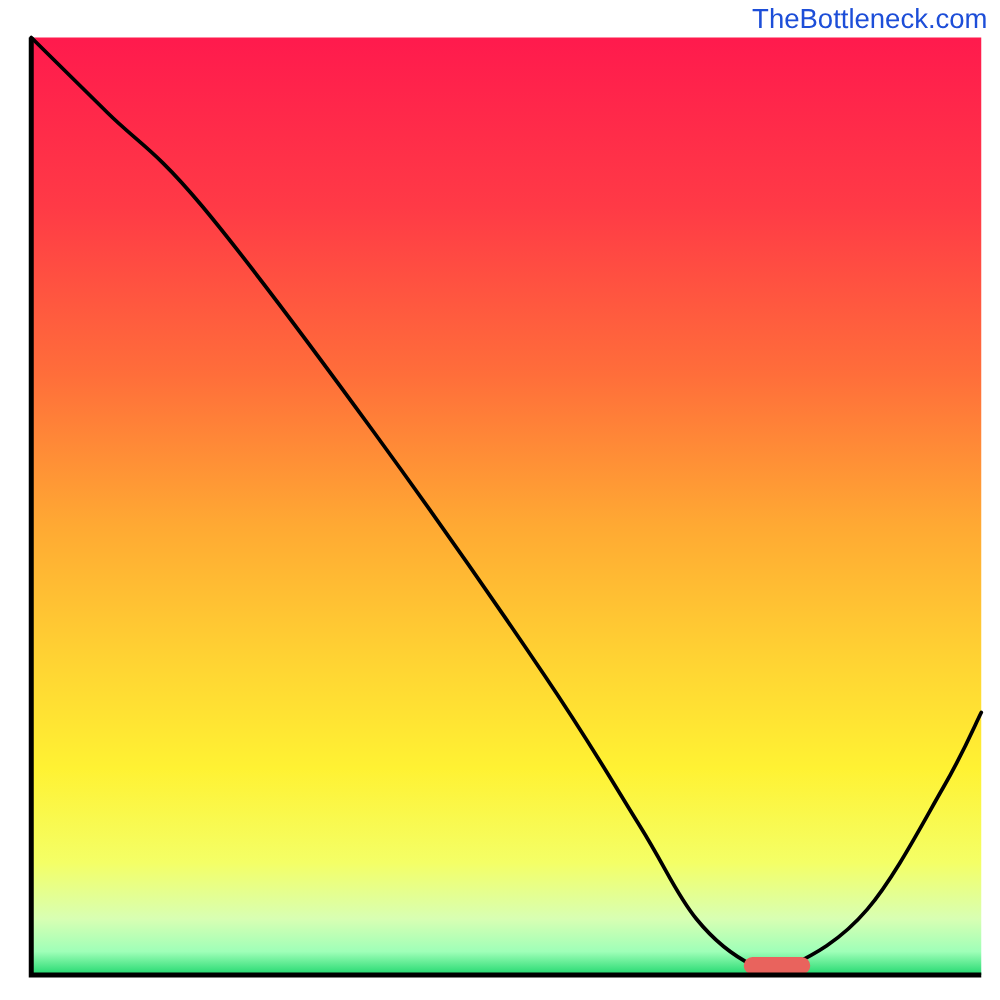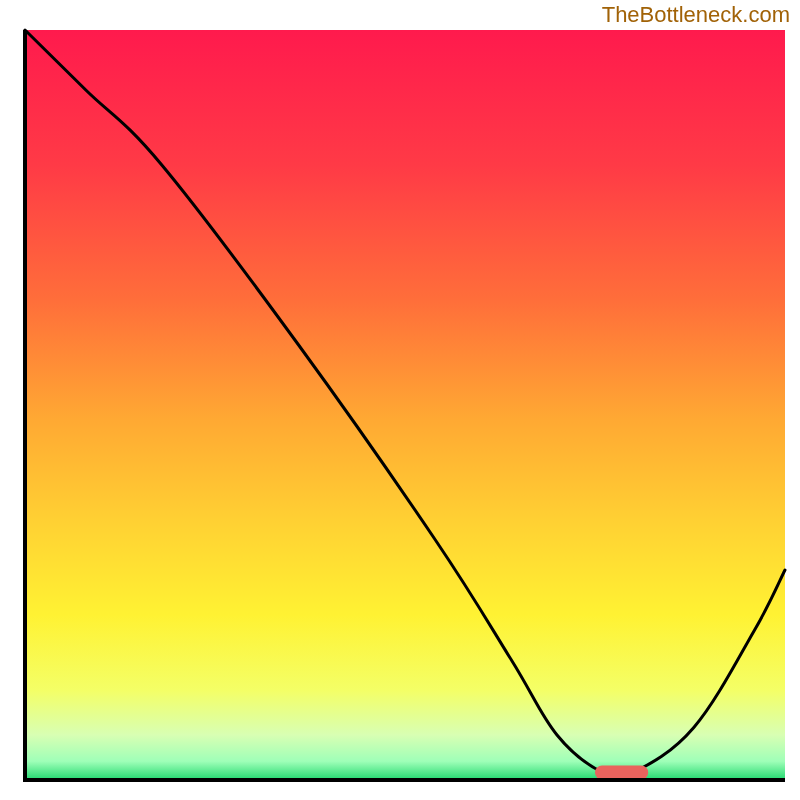--- a/index.html
+++ b/index.html
@@ -12,21 +12,21 @@
   }
   .container {
     position: relative;
     width: 800px;
     height: 800px;
   }
   .watermark {
     position: absolute;
     top: 2px;
     right: 10px;
-    color: #a16207;
+    color: #1d4ed8;
     font-size: 22px;
     font-weight: 500;
     z-index: 10;
   }
   svg {
     position: absolute;
     top: 0;
     left: 0;
   }
 </style>

